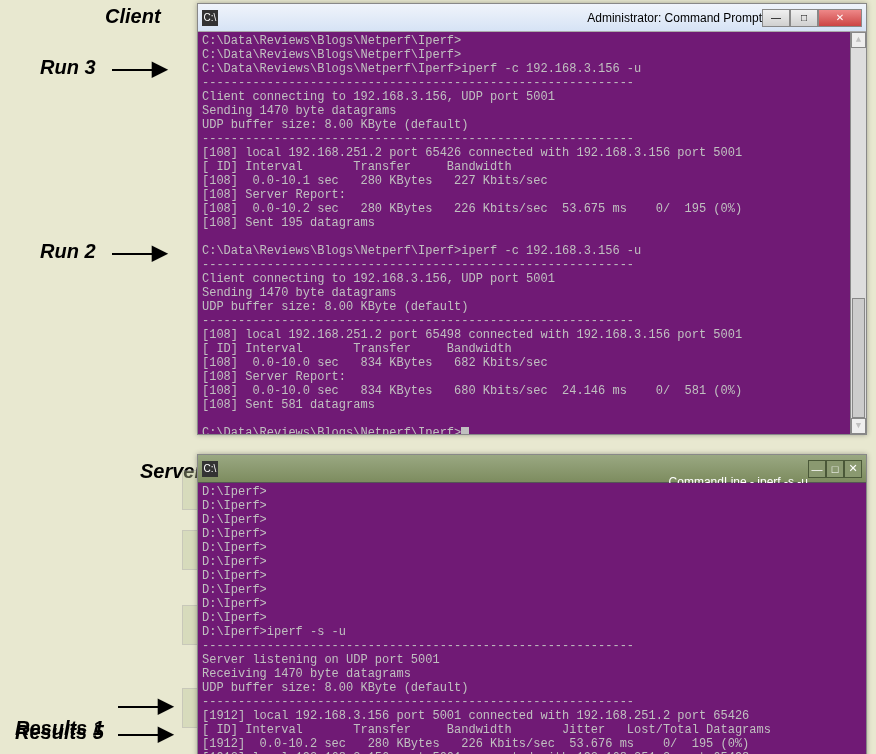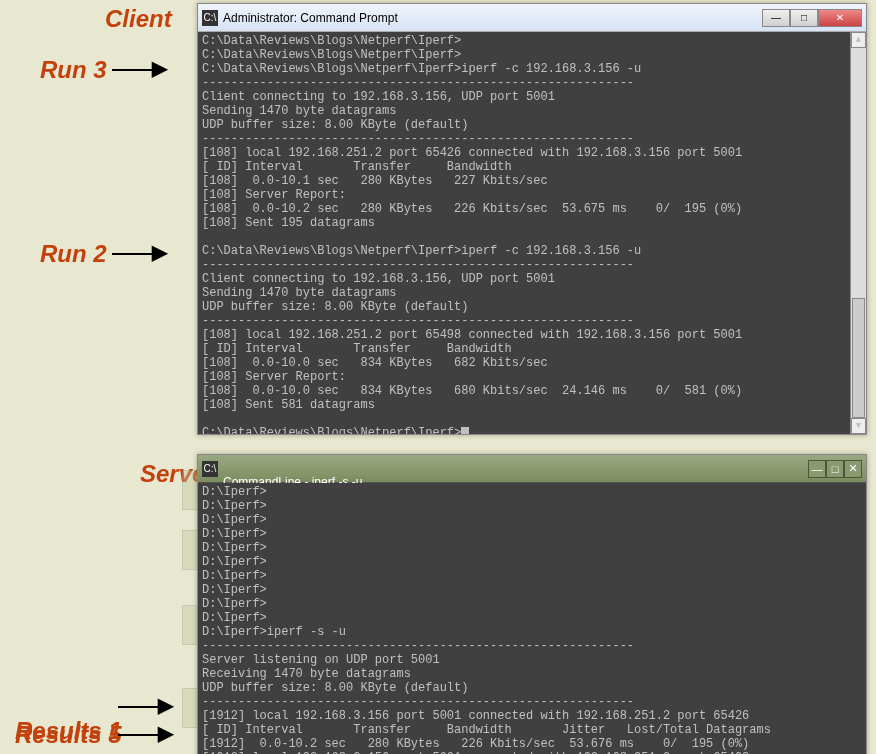--- a/index.html
+++ b/index.html
@@ -1,39 +1,39 @@
 <!DOCTYPE html>
 <html><head>
   <meta charset="utf-8">
   <style>
     * { margin: 0; padding: 0; box-sizing: border-box; }
     body { font-family: Arial, sans-serif; background: #e8e8d0; width: 876px; height: 754px; position: relative; }
     
-    .label { position: absolute; font-weight: bold; font-style: italic; font-size: 24px; color: #c2410c; }
+    .label { position: absolute; font-weight: bold; font-style: italic; font-size: 20px; color: #000000; }
     .arrow { position: absolute; font-size: 20px; font-weight: bold; color: #000; }
     
     .window { position: absolute; border: 1px solid #888; background: #fff; box-shadow: 0 0 5px rgba(0,0,0,0.3); }
     
     .titlebar { display: flex; align-items: center; height: 28px; padding: 0 4px; }
     .titlebar-win7 { background: linear-gradient(to bottom, #f0f4fb, #d6e3f5); border-bottom: 1px solid #aaa; }
     .titlebar-olive { background: linear-gradient(to bottom, #9aa882, #7d8c5f); border-bottom: 1px solid #555; }
     
     .titlebar-icon { width: 16px; height: 16px; margin-right: 5px; background: #333; display: inline-block; font-size: 10px; color: #fff; text-align: center; line-height: 16px; }
-    .titlebar-title { flex: 1; font-size: 12px; color: #000; }
+    .titlebar-title { flex: 1; font-size: 12px; color: #000; text-align: right; }
     .titlebar-olive .titlebar-title { color: #fff; margin-top: 27px; }
     
     .window-controls { display: flex; gap: 0; }
     .window-btn { width: 28px; height: 18px; border: 1px solid #888; display: flex; align-items: center; justify-content: center; font-size: 10px; cursor: pointer; }
     .btn-min { background: linear-gradient(to bottom, #f0f0f0, #d0d0d0); }
     .btn-max { background: linear-gradient(to bottom, #f0f0f0, #d0d0d0); }
     .btn-close { background: linear-gradient(to bottom, #e88, #c44); color: #fff; width: 44px; }
     
     .titlebar-olive .window-btn { width: 18px; height: 18px; background: #8a9970; border: 1px solid #4a5838; color: #fff; font-size:11px; }
     
-    .terminal { background: #404040; color: #c0c0c0; font-family: 'Courier New', monospace; font-size: 12px; line-height: 14px; padding: 2px 4px; overflow: hidden; position: relative; white-space: pre; }
+    .terminal { background: #701a75; color: #c0c0c0; font-family: 'Courier New', monospace; font-size: 12px; line-height: 14px; padding: 2px 4px; overflow: hidden; position: relative; white-space: pre; }
     .terminal-client { height: 402px; }
     .terminal-server { height: 282px; }
     
     .scrollbar-v { position: absolute; right: 0; top: 0; bottom: 0; width: 16px; background: #ddd; border-left: 1px solid #888; }
     .scroll-arrow { height: 16px; background: #eee; border: 1px solid #888; display: flex; align-items: center; justify-content: center; font-size: 9px; cursor: pointer; }
     .scroll-track { position: absolute; top: 16px; bottom: 16px; left: 0; right: 0; }
     .scroll-thumb { position: absolute; left: 1px; right: 1px; background: #ccc; border: 1px solid #888; height: 40px; }
     .cursor { display: inline-block; width: 8px; height: 13px; background: #c0c0c0; vertical-align: text-bottom; }
 
     

